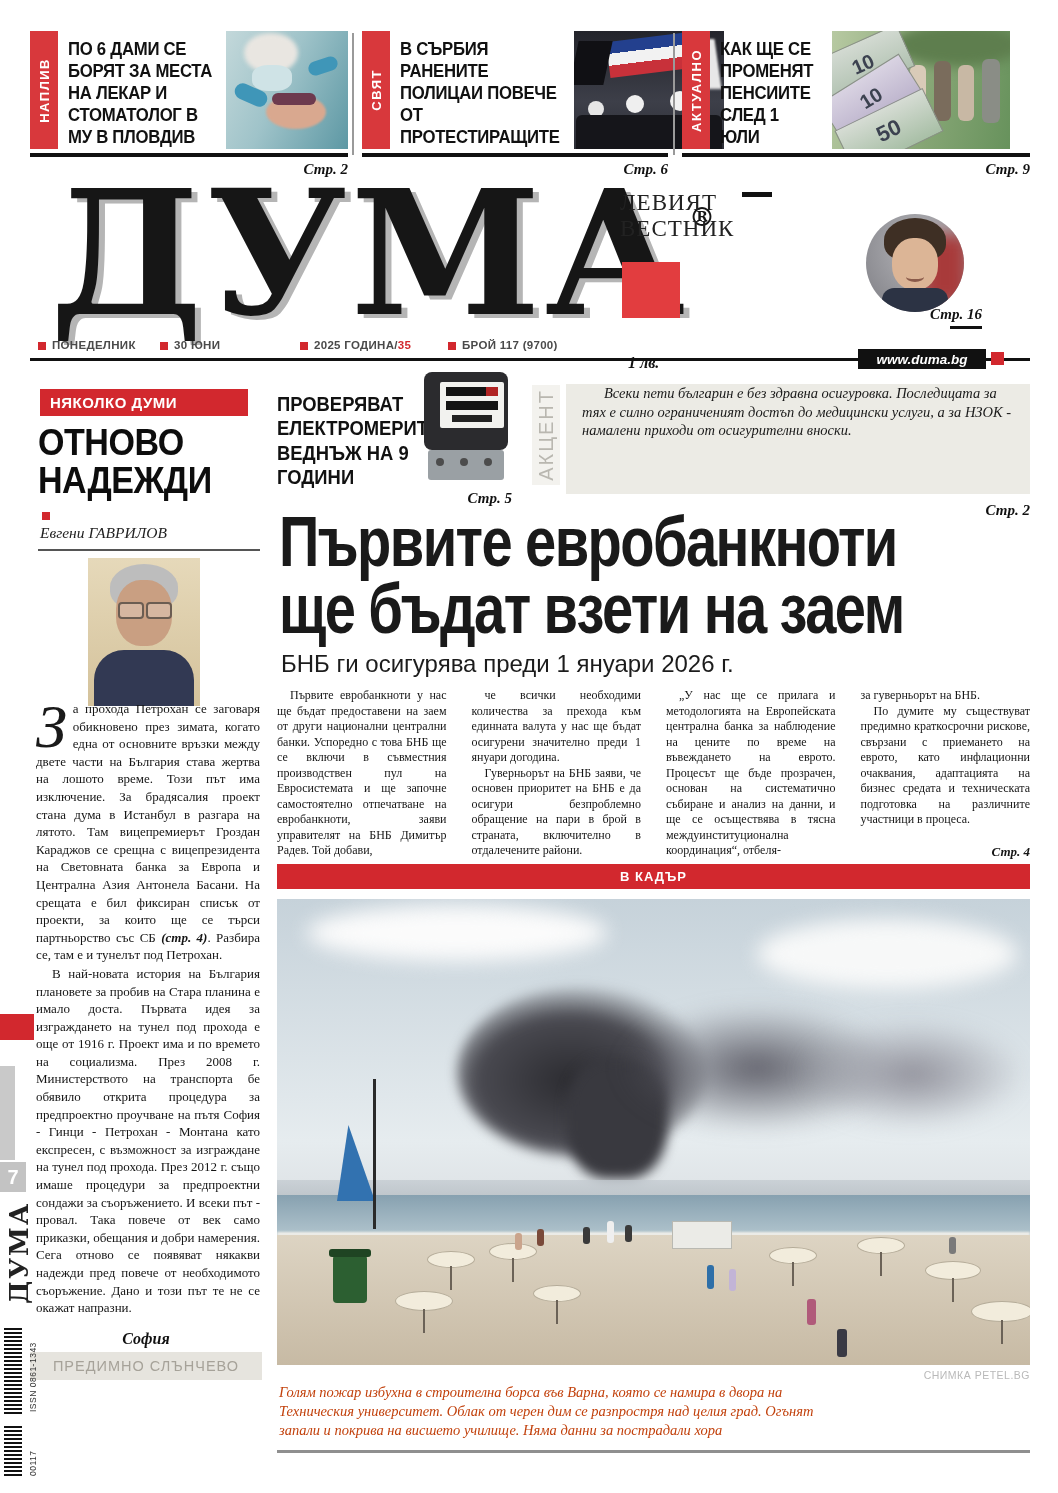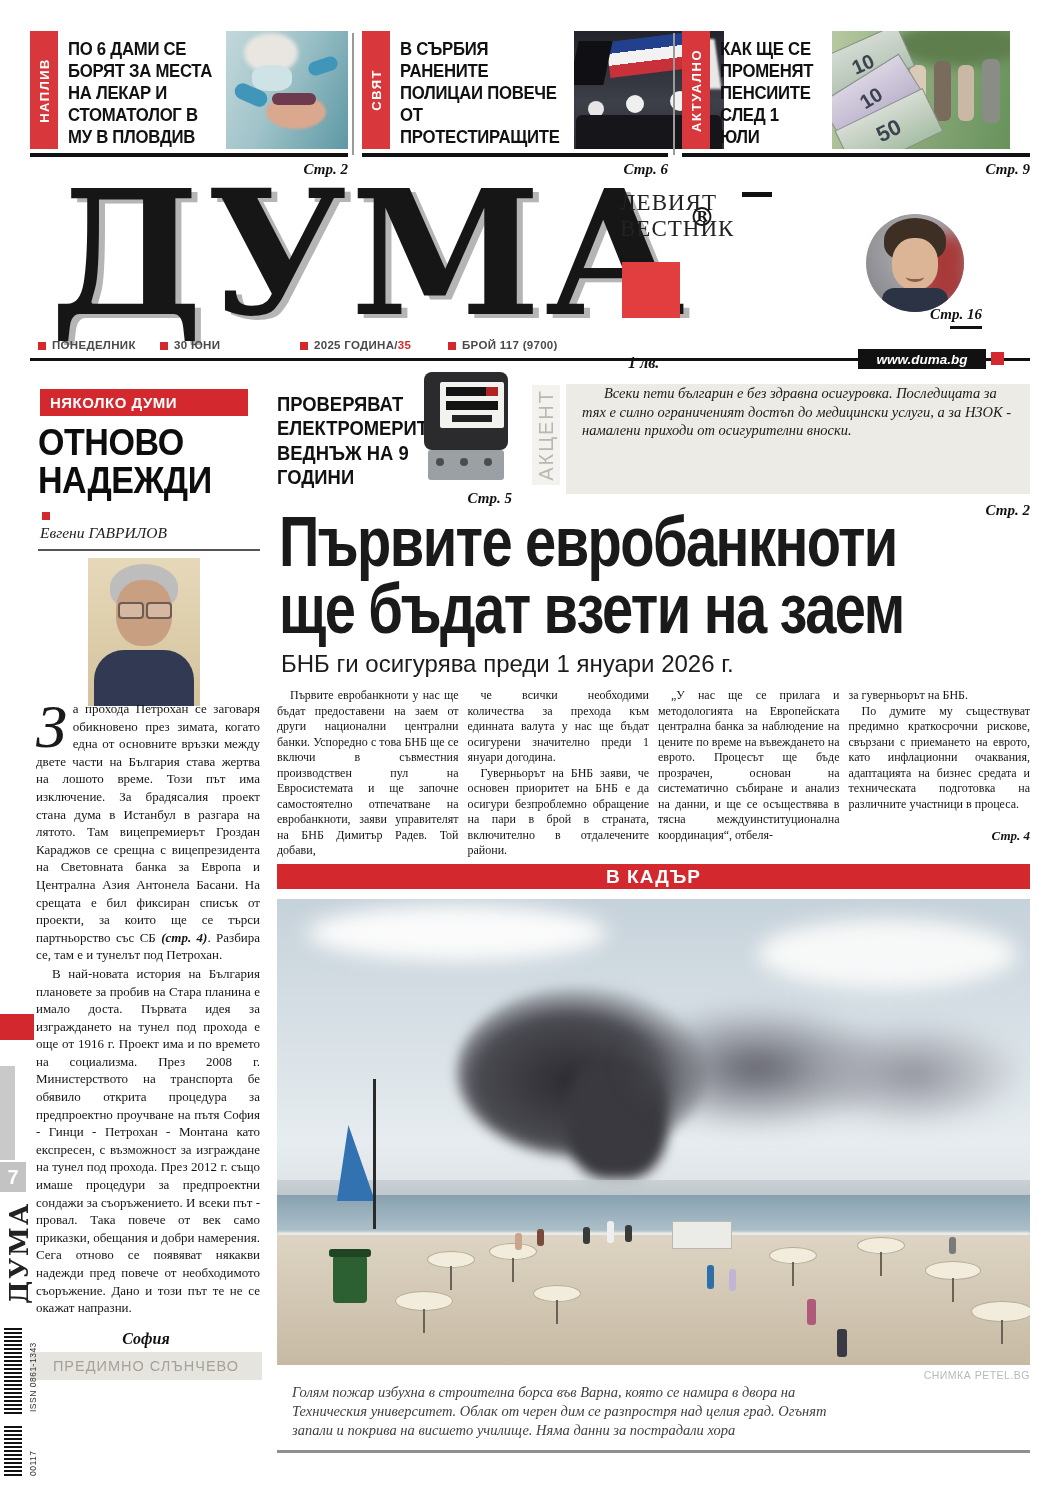--- a/index.html
+++ b/index.html
@@ -115,36 +115,36 @@
   .abox{left:566px;top:384px;width:464px;height:110px;background:#ecebe5;}
   .ahead{margin:10px 14px 6px 14px;font-weight:bold;font-size:23px;letter-spacing:-.3px;}
   .atext{margin:0 16px;font-family:"Liberation Serif",serif;font-style:italic;font-size:14.5px;
         line-height:1.28;text-indent:22px;color:#1a1a1a;}
   .apage{left:940px;top:498px;width:90px;}
 
   
   .lh{left:279px;top:508px;width:950px;font-weight:bold;font-size:71px;line-height:.95;
         letter-spacing:-2px;color:#1a1a1a;transform:scaleX(.79);transform-origin:left top;}
   .lsub{left:281px;top:650px;font-size:24px;color:#1c1c1c;}
-  .cols{left:277px;top:688px;width:753px;height:176px;overflow:hidden;display:flex;gap:9px;}
+  .cols{left:277px;top:688px;width:753px;height:176px;overflow:hidden;display:flex;gap:25px;}
   .col{flex:1;font-family:"Liberation Serif",serif;font-size:12px;line-height:15.5px;
         text-align:justify;color:#151515;}
   .col p{margin:0;text-indent:13px;}
   .col .pageref{margin-top:16px;font-size:13px;}
 
   
   .vkadar{left:277px;top:864px;width:753px;height:25px;background:#d2282e;color:#fff;
-        font-weight:bold;font-size:19px;letter-spacing:1px;display:flex;align-items:center;
+        font-weight:bold;font-size:13px;letter-spacing:1px;display:flex;align-items:center;
         justify-content:center;}
   .bigphoto{left:277px;top:899px;width:753px;height:466px;overflow:hidden;
         background:linear-gradient(#c6d2da 0%,#e6ecef 52%,#dfe4e7 62%);}
   .credit{left:277px;top:1369px;width:753px;text-align:right;color:#b9b9b9;font-size:10.5px;
         letter-spacing:.5px;}
-  .caption{left:292px;top:1383px;width:540px;font-family:"Liberation Serif",serif;
-        font-style:italic;font-size:14.5px;line-height:1.3;color:#404040;}
+  .caption{left:279px;top:1383px;width:540px;font-family:"Liberation Serif",serif;
+        font-style:italic;font-size:14.5px;line-height:1.3;color:#c2410c;}
   .brule{left:277px;top:1450px;width:753px;height:3px;background:#8f8f8f;}
 
   
   .ph{position:absolute;}
   .blur6{filter:blur(6px);} .blur10{filter:blur(10px);}
   .sea{left:0;top:296px;width:753px;height:42px;
        background:linear-gradient(#87a1b0,#b2c5ce);}
   .sand{left:0;top:336px;width:753px;height:130px;
        background:linear-gradient(#ddd4c3,#c7baa4);}
   .foam{left:0;top:333px;width:753px;height:4px;background:#f0efe9;filter:blur(1px);}

